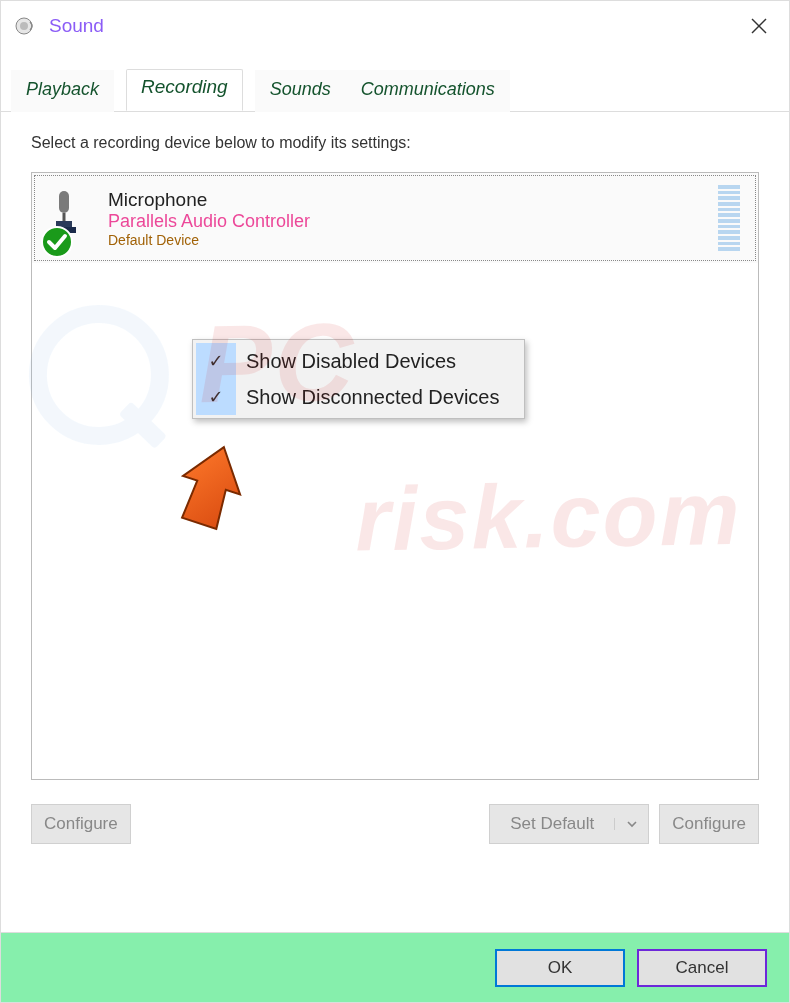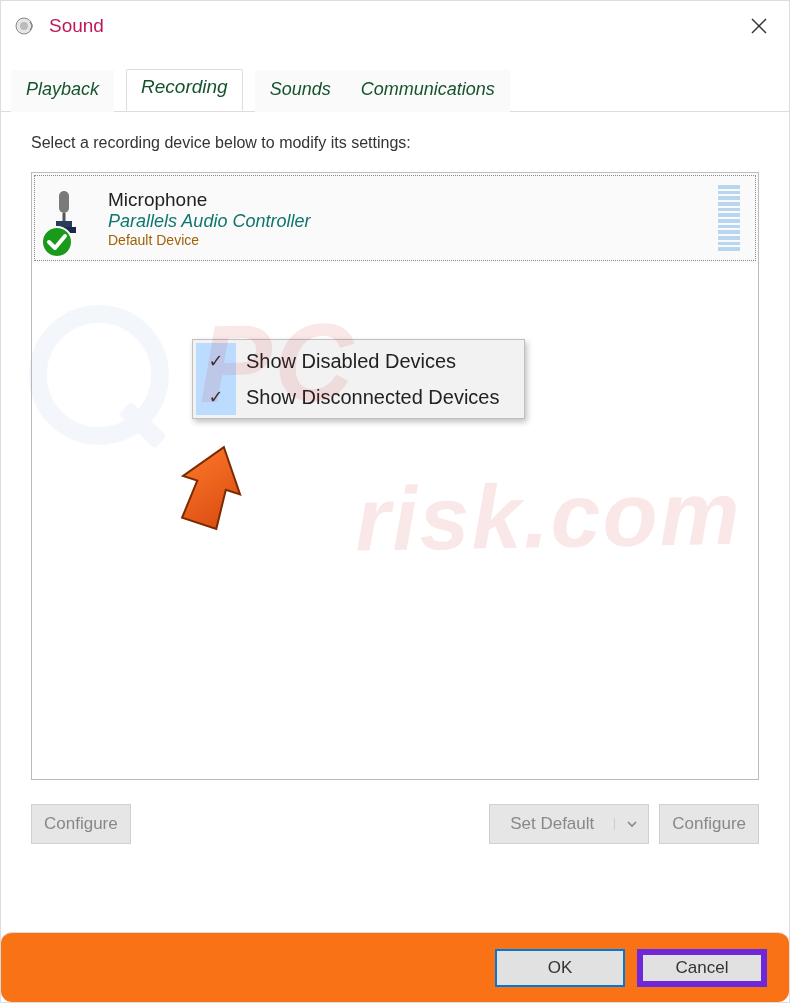--- a/index.html
+++ b/index.html
@@ -28,21 +28,21 @@
     padding: 0 14px;
     position: relative;
   }
   .title-icon {
     width: 22px;
     height: 22px;
     margin-right: 12px;
   }
   .title-text {
     font-size: 19px;
-    color: #be185d;
+    color: #8b5cf6;
   }
   .close-btn {
     position: absolute;
     right: 0;
     top: 0;
     width: 60px;
     height: 50px;
     display: flex;
     align-items: center;
     justify-content: center;
@@ -117,21 +117,21 @@
   .device-icon-wrap svg.mic { position:absolute; top:6px; left:4px; }
   .device-icon-wrap .check-badge {
     position:absolute;
     bottom: -6px;
     left: -6px;
     width: 34px;
     height: 34px;
   }
   .device-texts { display:flex; flex-direction:column; }
   .device-name { font-size: 19px; color: #222; }
-  .device-driver { font-size: 18px; color: #0f766e; font-style: italic; }
+  .device-driver { font-size: 18px; color: #ec4899; }
   .device-status { font-size: 14px; color: #a16207; }
   .level-meter {
     position: absolute;
     top: 12px;
     right: 18px;
     width: 22px;
     height: 66px;
     display:flex;
     flex-direction: column-reverse;
     gap:2px;
@@ -198,28 +198,27 @@
     color:#888;
   }
   .footer {
     border-top: 1px solid #ddd;
     height: 70px;
     display:flex;
     align-items:center;
     justify-content:flex-end;
     gap: 12px;
     padding: 0 22px;
-    background:#f97316;
-    border-radius:11px;
+    background:#86efac;
   }
   .footer .fbtn {
     width: 130px;
     height: 38px;
     background: #e1e1e1;
-    border: 6px solid #6d28d9;
+    border: 2px solid #6d28d9;
     color: #333;
     font-size: 17px;
     display:flex;align-items:center;justify-content:center;
     cursor:pointer;
   }
   .footer .fbtn.primary {
     border: 2px solid #0078d7;
   }
   .footer .fbtn.disabled {
     color: #9a9a9a;

